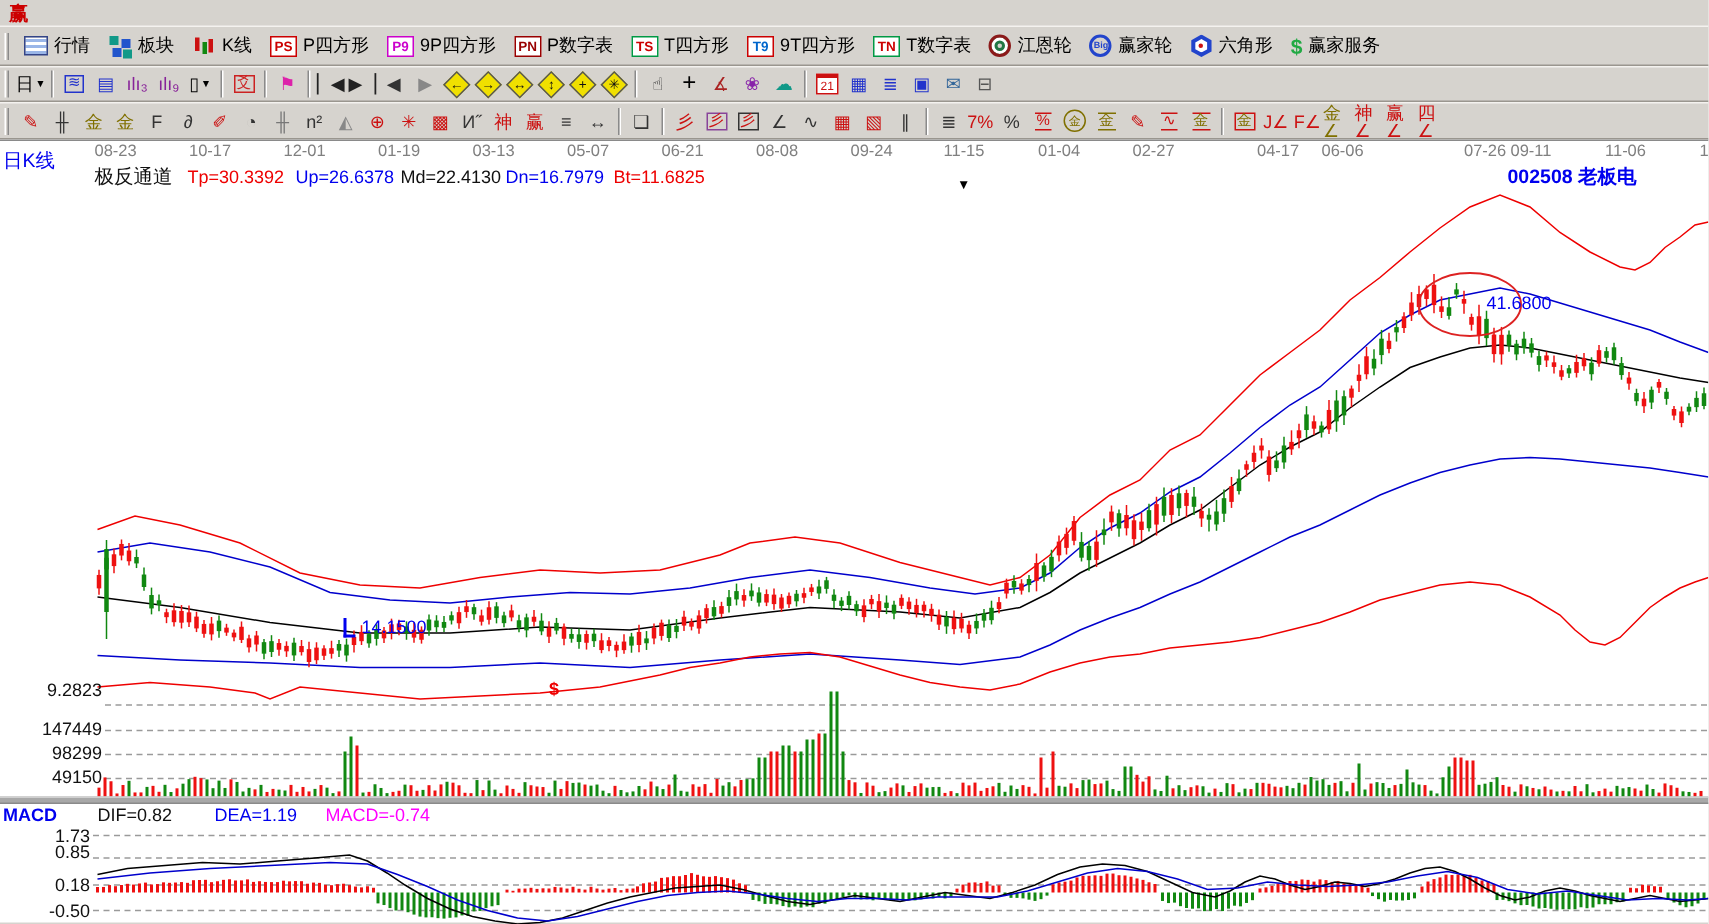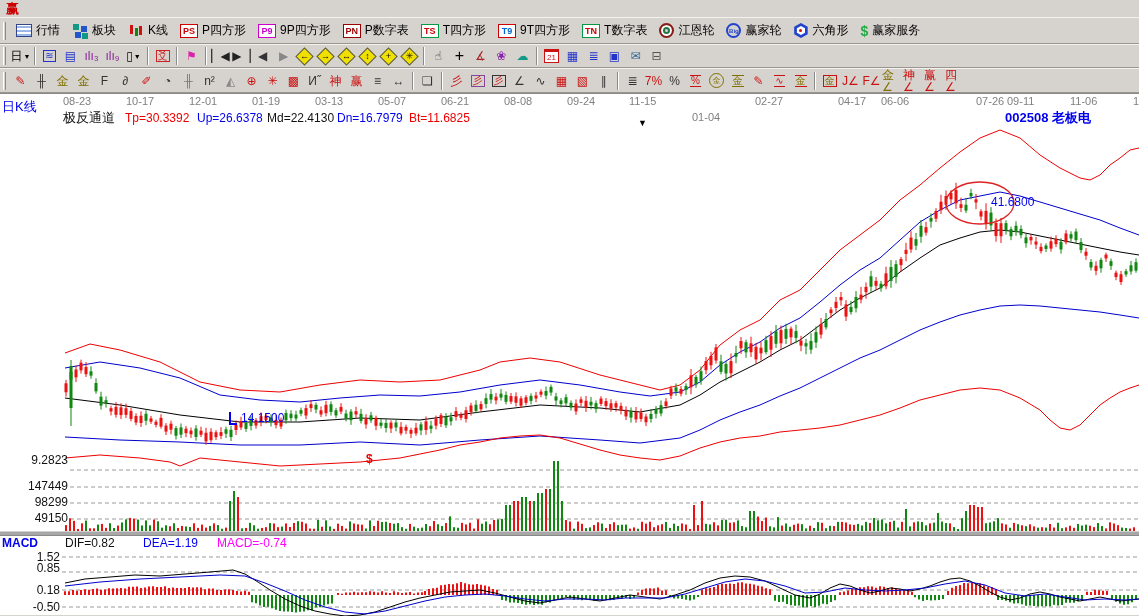--- a/index.html
+++ b/index.html
@@ -1357,21 +1357,21 @@
         <div class="lbl gry" style="left: 63px; top: 1px; font-size: 11px;">08-23</div>
         <div class="lbl gry" style="left: 126px; top: 1px; font-size: 11px;">10-17</div>
         <div class="lbl gry" style="left: 189px; top: 1px; font-size: 11px;">12-01</div>
         <div class="lbl gry" style="left: 252px; top: 1px; font-size: 11px;">01-19</div>
         <div class="lbl gry" style="left: 315px; top: 1px; font-size: 11px;">03-13</div>
         <div class="lbl gry" style="left: 378px; top: 1px; font-size: 11px;">05-07</div>
         <div class="lbl gry" style="left: 441px; top: 1px; font-size: 11px;">06-21</div>
         <div class="lbl gry" style="left: 504px; top: 1px; font-size: 11px;">08-08</div>
         <div class="lbl gry" style="left: 567px; top: 1px; font-size: 11px;">09-24</div>
         <div class="lbl gry" style="left: 629px; top: 1px; font-size: 11px;">11-15</div>
-        <div class="lbl gry" style="left: 692px; top: 1px; font-size: 11px; margin-top: 16px;">01-04</div>
+        <div class="lbl gry" style="left: 692px; top: 1px; font-size: 11px;">01-04</div>
         <div class="lbl gry" style="left: 755px; top: 1px; font-size: 11px;">02-27</div>
         <div class="lbl gry" style="left: 818px; top: 1px; font-size: 11px; margin-left: 20px;">04-17</div>
         <div class="lbl gry" style="left: 881px; top: 1px; font-size: 11px;">06-06</div>
         <div class="lbl gry" style="left: 944px; top: 1px; font-size: 11px; padding-left: 32px;">07-26</div>
         <div class="lbl gry" style="left: 1007px; top: 1px; font-size: 11px;">09-11</div>
         <div class="lbl gry" style="left: 1070px; top: 1px; font-size: 11px;">11-06</div>
         <div class="lbl gry" style="left: 1133px; top: 1px; font-size: 11px;">12</div>
       </div>
 
     <div class="lbl blk" style="left:63px; top:17px; font-size:13px;">极反通道</div>
@@ -1393,18 +1393,18 @@
     <div class="lbl blk ral" style="left:24px; top:402px; width:44px;">98299</div>
     <div class="lbl blk ral" style="left:24px; top:418px; width:44px;">49150</div>
 
     <div class="sepbar"></div>
 
     <div class="lbl blue" style="left:2px; top:443px; font-weight:bold;">MACD</div>
     <div class="lbl blk" style="left:65px; top:443px;">DIF=0.82</div>
     <div class="lbl blue" style="left:143px; top:443px;">DEA=1.19</div>
     <div class="lbl mag" style="left:217px; top:443px;">MACD=-0.74</div>
 
-    <div class="lbl blk ral" style="left:12px; top:457px; width:48px;">1.52</div>
+    <div class="lbl blk ral" style="left:12px; top:457px; width:48px;">1.73</div>
     <div class="lbl blk ral" style="left:12px; top:468px; width:48px;">0.85</div>
     <div class="lbl blk ral" style="left:12px; top:490px; width:48px;">0.18</div>
     <div class="lbl blk ral" style="left:12px; top:507px; width:48px;">-0.50</div>
   </div>
 </div>
 
 </body></html>

